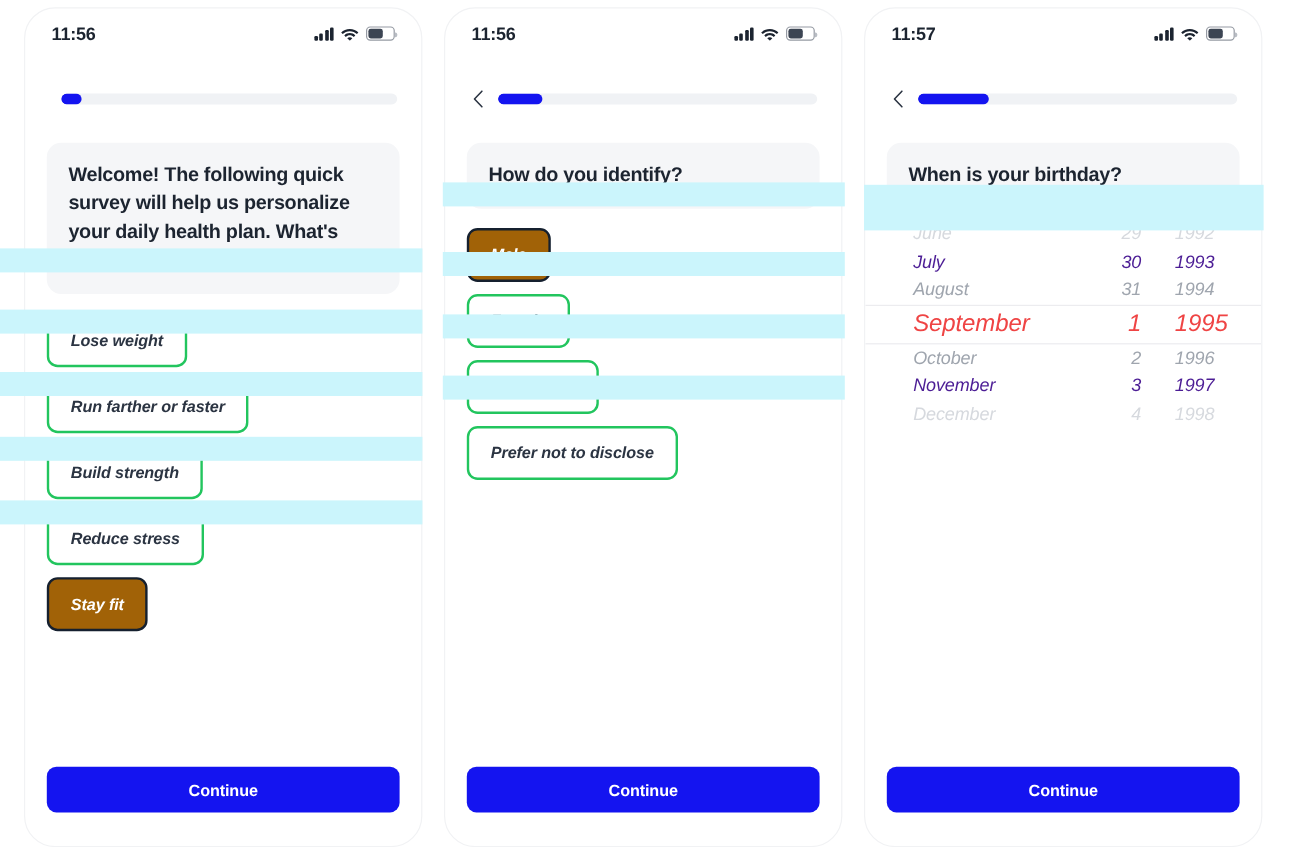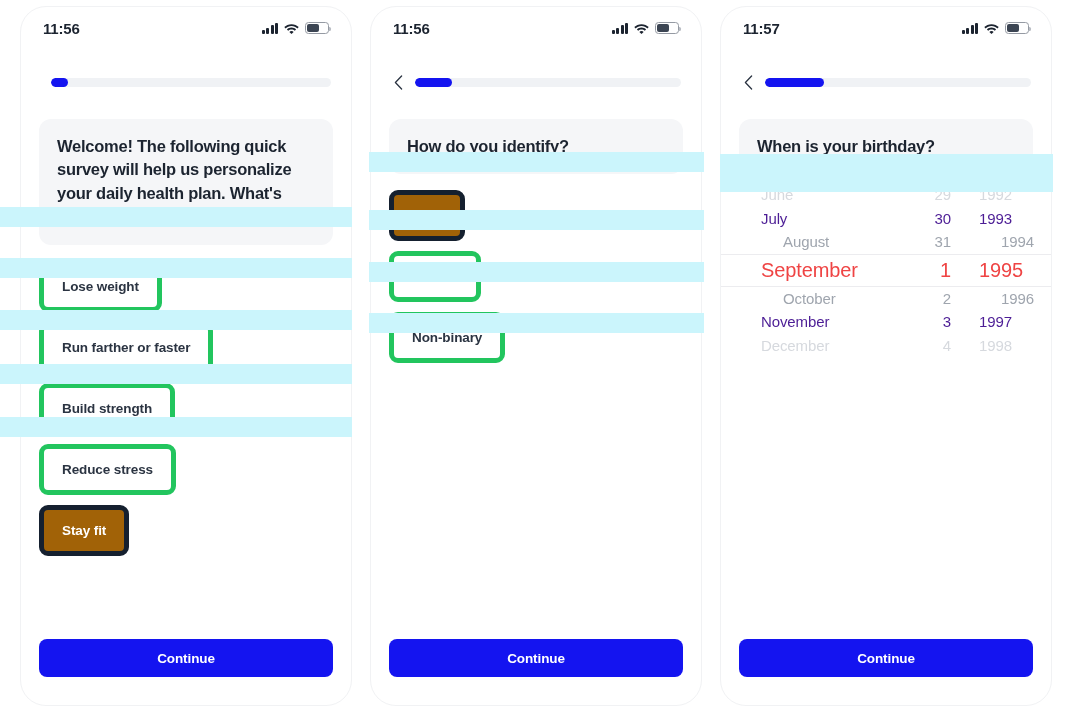--- a/index.html
+++ b/index.html
@@ -157,24 +157,25 @@
     align-items: flex-start;
   }
   .option {
     display: inline-block;
     border-radius: 9px;
     padding: 13px 18px;
     font-size: 13.5px;
     font-weight: bold;
     color: #2b3442;
     background: #ffffff;
-    border: 5px solid #22c55e;
+    border: 2px solid #22c55e;
     letter-spacing: -0.1px;
     cursor: pointer;
     white-space: nowrap;
+    font-style: italic;
   }
   .option + .option { margin-top: 10px; }
   .option.selected {
     background: #a16207;
     color: #ffffff;
     border-color: #15202f;
   }
 
   
   .picker {
@@ -198,22 +199,23 @@
   .picker-col.col-day   { flex: 0 0 60px;  align-items: flex-end; }
   .picker-col.col-year  { flex: 1 1 auto;  align-items: flex-start; padding-left: 28px; }
 
   .picker-item {
     height: 23.5px;
     line-height: 23.5px;
     font-size: 15px;
     color: #b7bcc4;
     white-space: nowrap;
     letter-spacing: -0.1px;
-  }
-  .picker-item.d1 { color: #9fa5ae; margin-left: 22px; }
+    font-style: italic;
+  }
+  .picker-item.d1 { color: #9fa5ae; }
   .picker-item.d2 { color: #4c1d95; }
   .picker-item.d3 { color: #d6d9de; }
   .picker-item.sel {
     color: #ef4444;
     font-size: 20px;
     height: 33px;
     line-height: 33px;
     font-weight: normal;
   }
   .picker-sel-band {
@@ -334,20 +336,21 @@
             <div class="progress-fill" style="width: 14%;"></div>
           </div>
         </div>
         <div class="question-card">
           <div class="question-text">How do you identify?</div>
         </div>
         <div class="options">
           <div class="option selected">Male</div>
           <div class="option">Female</div>
           <div class="option">Non-binary</div>
+          <div class="option">Prefer not to disclose</div>
         </div>
         <div class="continue-wrap"><button class="continue-btn">Continue</button></div>
       </div>
       <div class="phone" id="phone-3">
         <div class="status-bar">
           <div class="status-time">11:57</div>
           <div class="status-icons">
             <div class="signal-icon">
               <i></i>
               <i></i>

